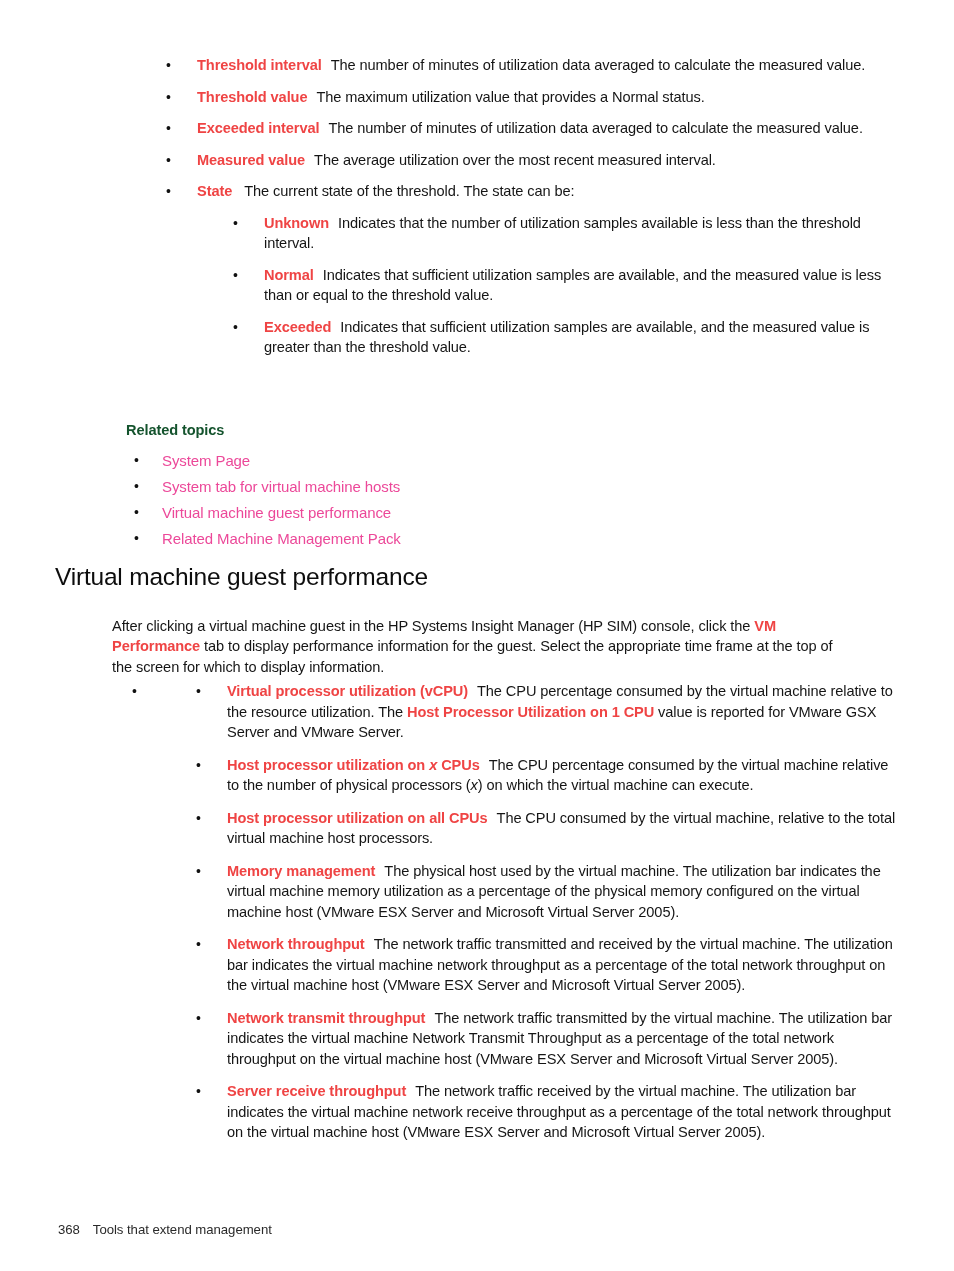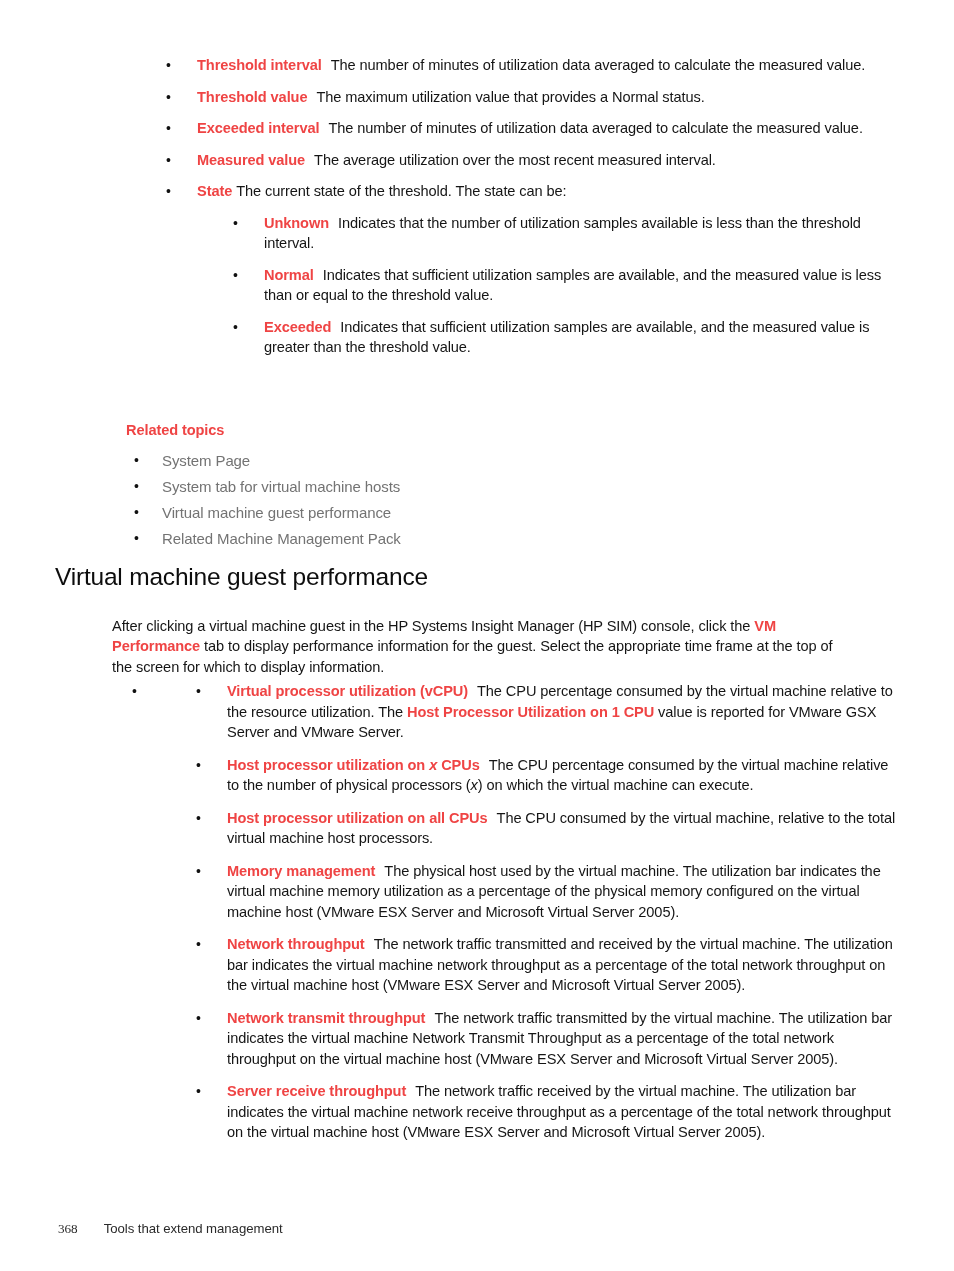--- a/index.html
+++ b/index.html
@@ -109,49 +109,49 @@
     letter-spacing: -0.1px;
     color: #151515;
   }
   .txt b, .term {
     font-weight: bold;
     color: #ef4444;
   }
   .term {
     margin-right: 9px;
   }
-  .term-tight { margin-right: 4px; }
+  .term-tight { margin-right: 12px; }
   i, .ital { font-style: italic; }
 
   .section-top {
     position: absolute;
     left: 0;
     top: 55px;
     right: 0;
   }
 
   .related-head {
     position: absolute;
     left: 126px;
     top: 422px;
     font-size: 14.6px;
     font-weight: bold;
-    color: #ef4444;
+    color: #14532d;
     letter-spacing: -0.1px;
   }
   .related-list-wrap {
     position: absolute;
     left: 0;
     top: 450px;
     right: 0;
   }
   .rt-link {
     font-size: 15px;
     line-height: 22px;
-    color: #737373;
+    color: #ec4899;
     text-decoration: none;
     letter-spacing: -0.1px;
   }
 
   .h1 {
     position: absolute;
     left: 55px;
     top: 562px;
     font-size: 24.5px;
     font-weight: normal;
@@ -176,21 +176,21 @@
   }
 
   .footer {
     position: absolute;
     left: 58px;
     bottom: 34px;
     font-size: 13.2px;
     color: #2a2a2a;
     letter-spacing: -0.05px;
   }
-  .footer .pg { margin-right: 26px; font-family: Liberation Serif, serif; }
+  .footer .pg { margin-right: 13px; }
 </style>
 </head>
 <body>
 
 <div class="page">
 
   <div class="section-top">
     <ul class="ul lvl1">
 
       <li class="li">

